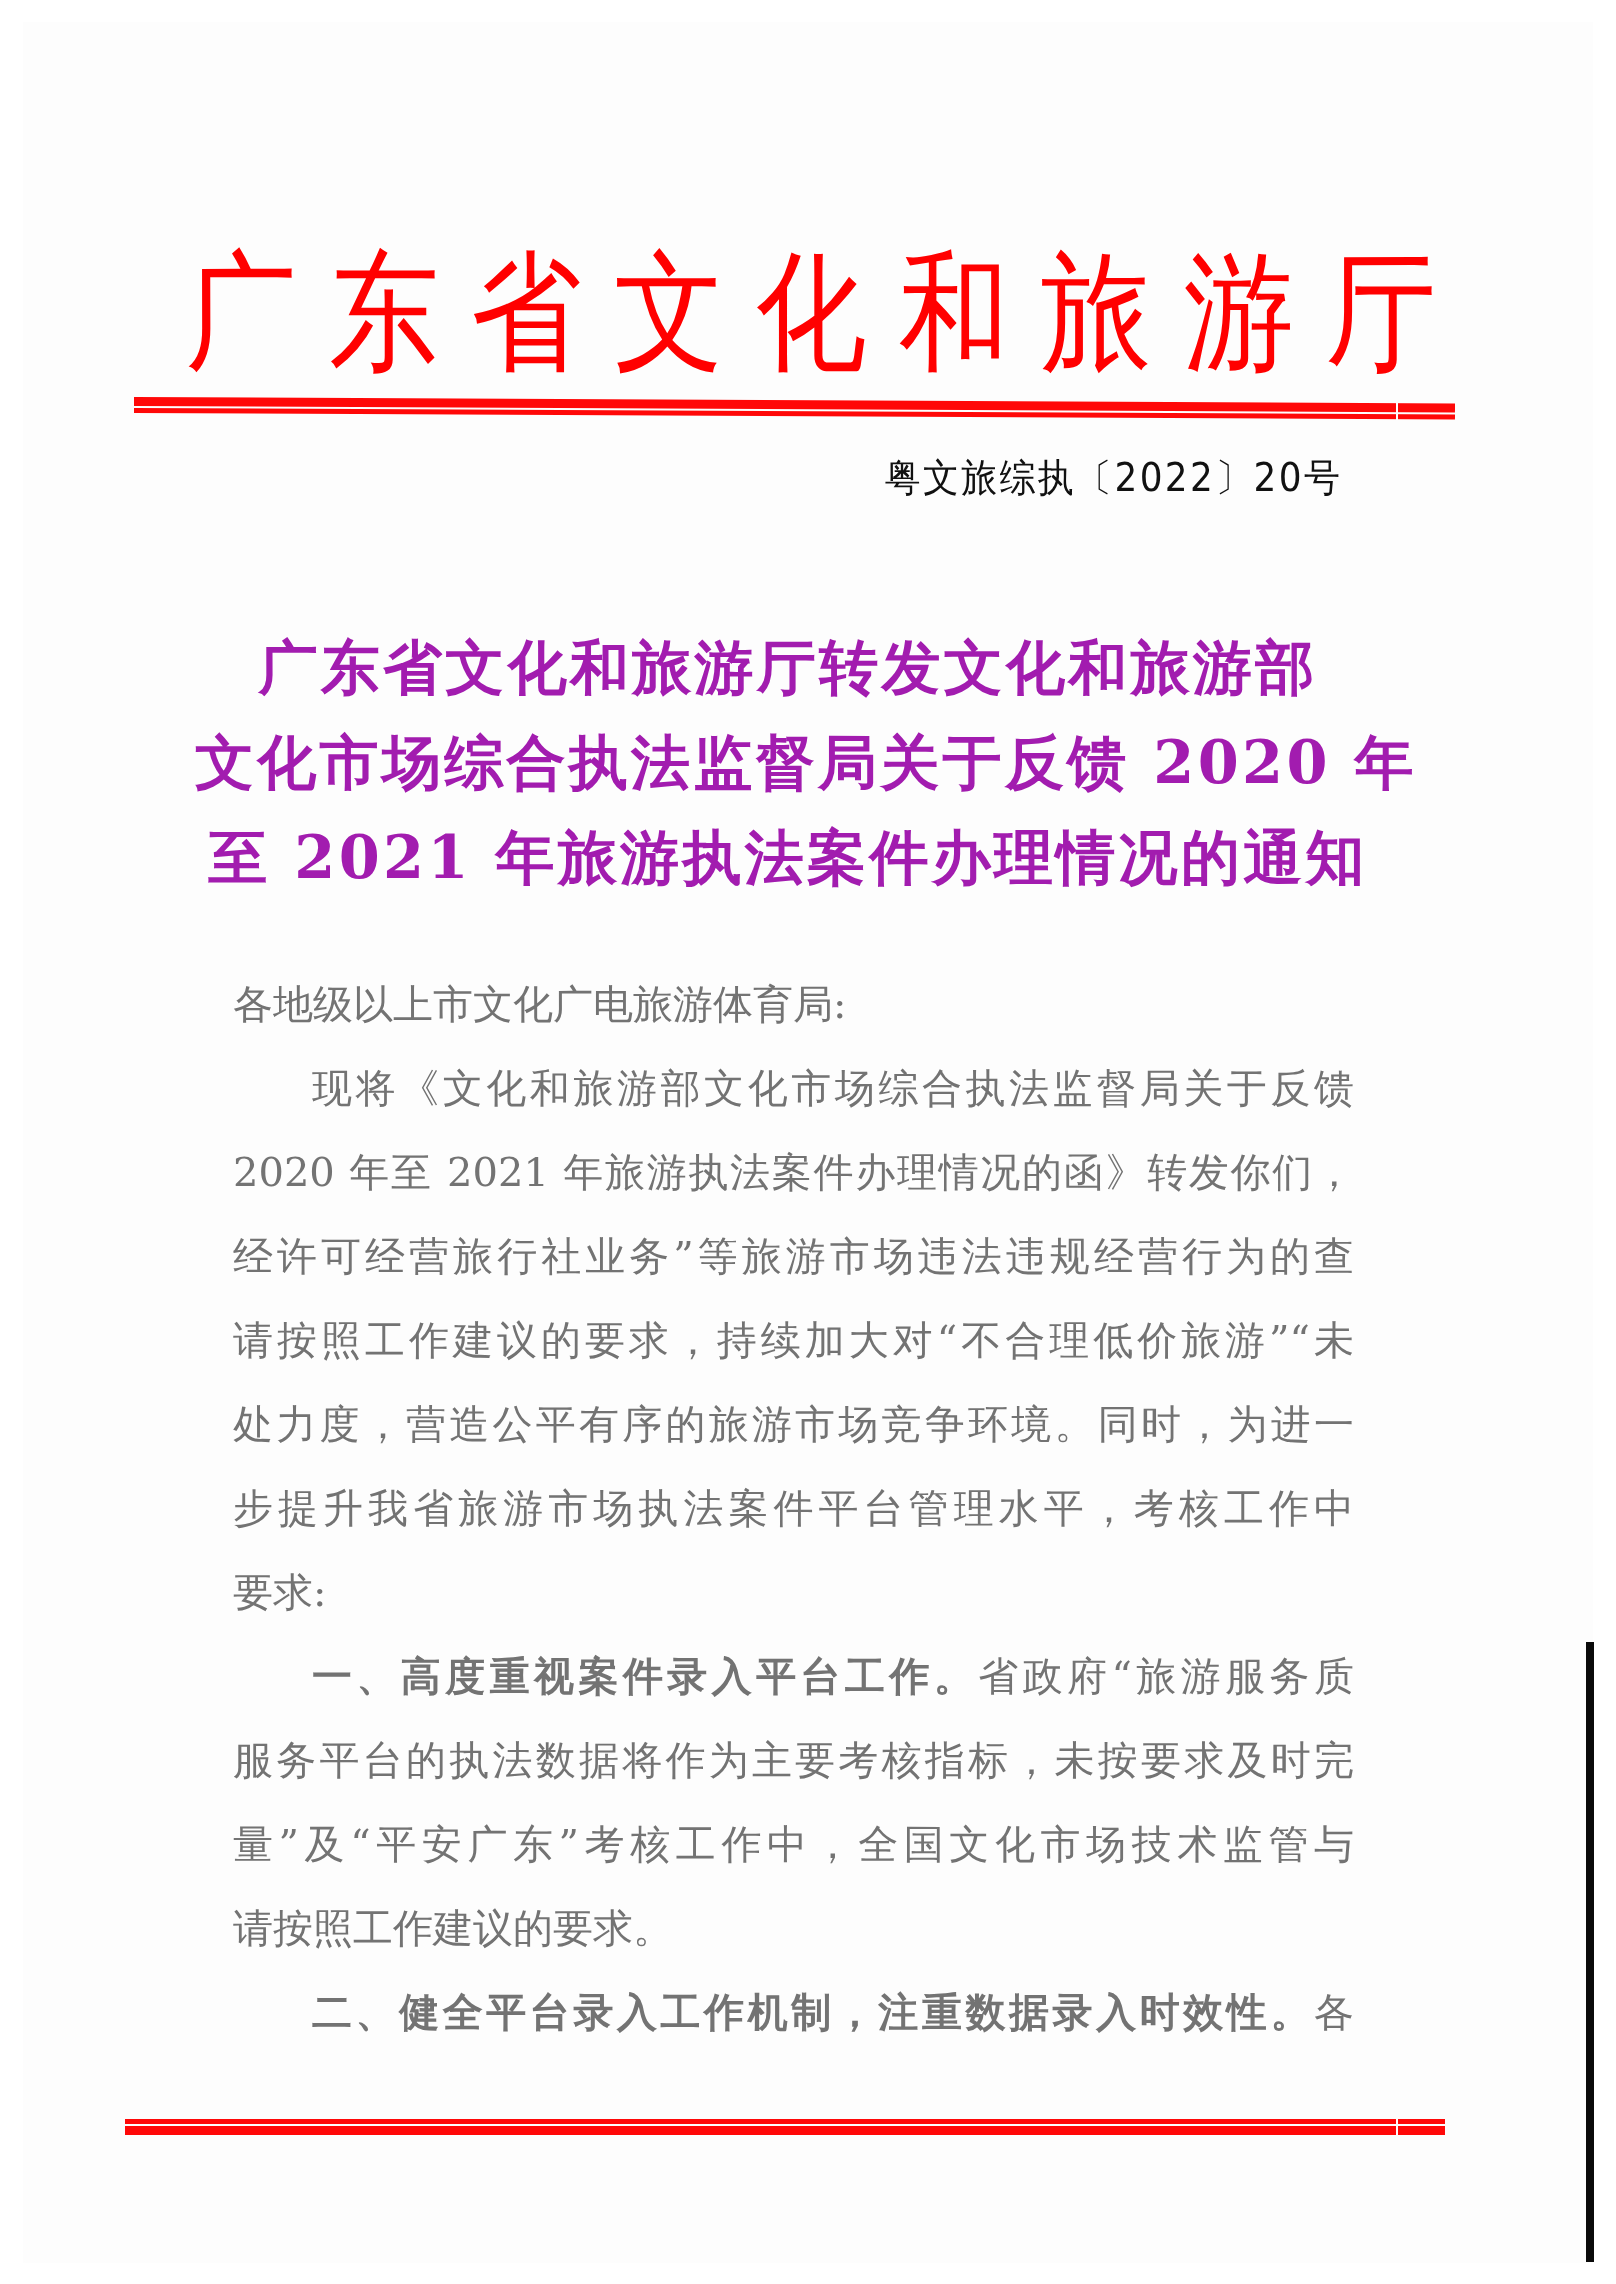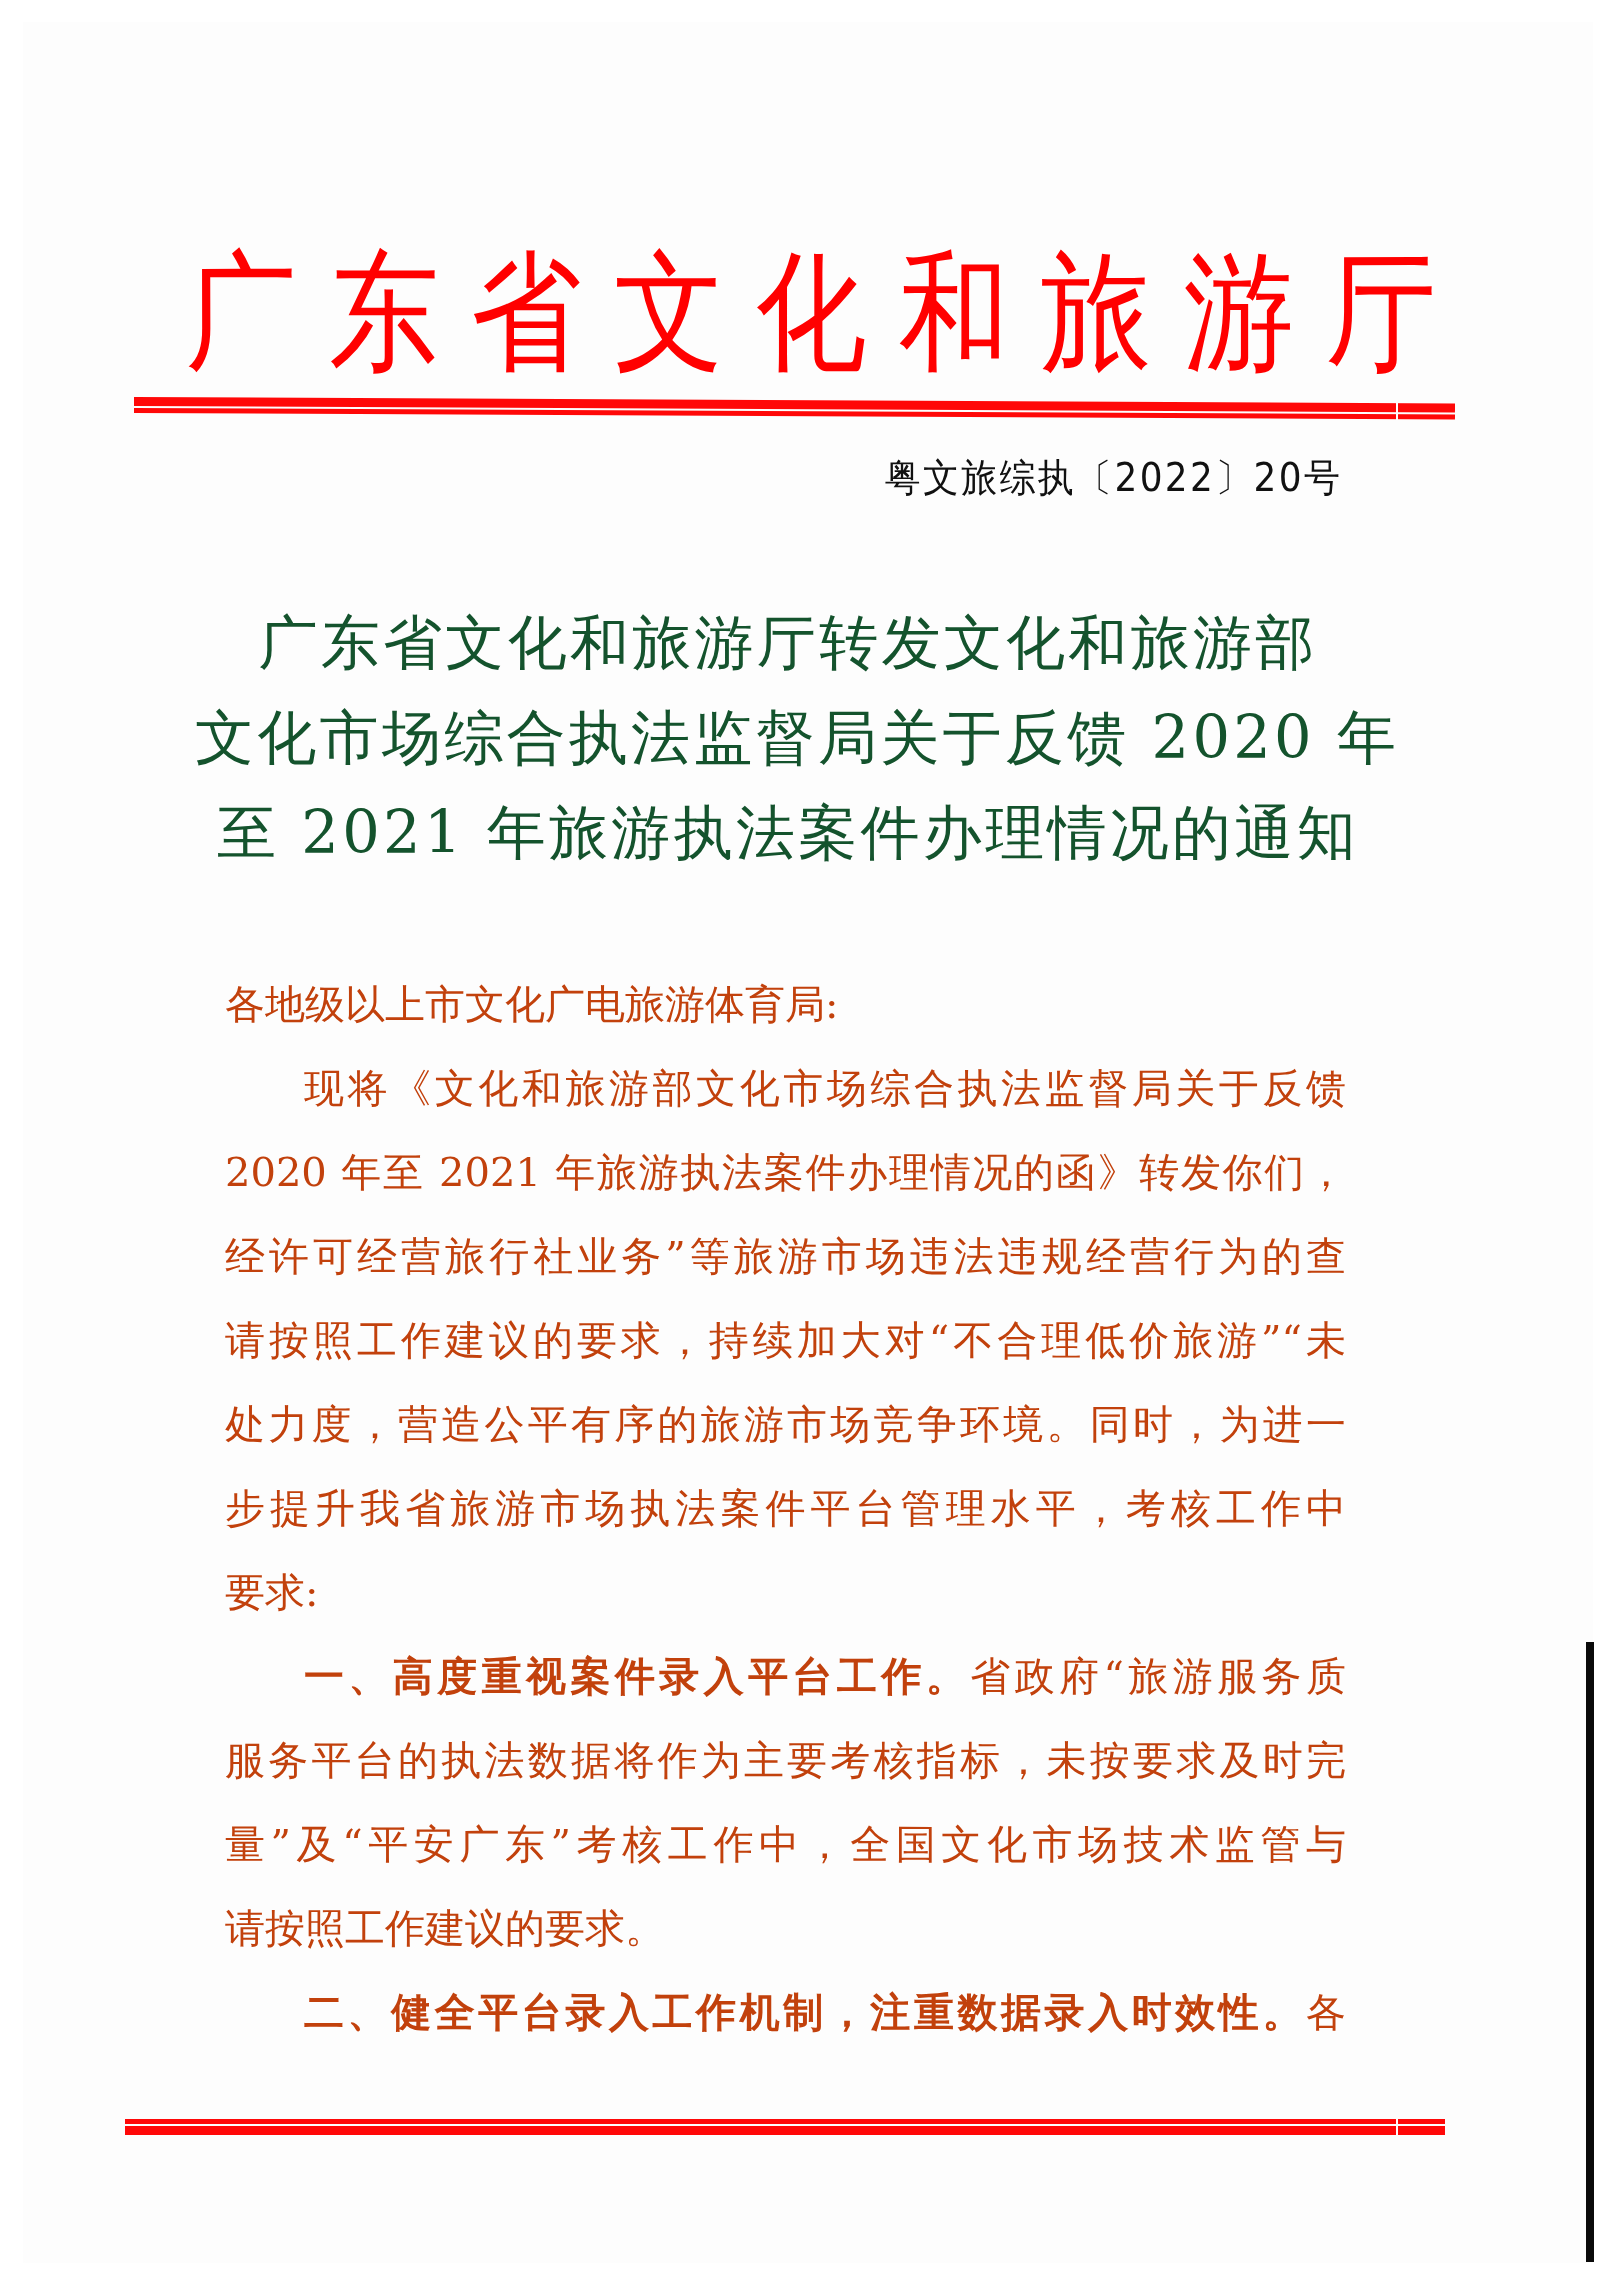--- a/index.html
+++ b/index.html
@@ -76,44 +76,44 @@
     transform: scaleX(0.92);
     transform-origin: right center;
     white-space: nowrap;
   }
 
   
   .title {
     position: absolute;
     left: 195px;
     width: 1186px;
-    top: 595px;
+    top: 620px;
     text-align: center;
     font-family: "DejaVu Serif", "Liberation Serif", serif;
-    font-weight: normal;
+    font-weight: bold;
     font-size: 59px;
     line-height: 95px;
-    color: #14532d;
+    color: #a21caf;
   }
   .title-line {
     display: block;
     white-space: nowrap;
     letter-spacing: 3.3px;
   }
 
   
   .body-text {
     position: absolute;
-    left: 225px;
+    left: 233px;
     top: 962px;
     width: 1121px;
     font-family: "DejaVu Serif", "Liberation Serif", serif;
     font-size: 40px;
     line-height: 84px;
-    color: #c2410c;
+    color: #737373;
   }
   .line {
     display: block;
     white-space: nowrap;
     height: 84px;
   }
   .indent {
     padding-left: 79px;
   }
   .justify {

